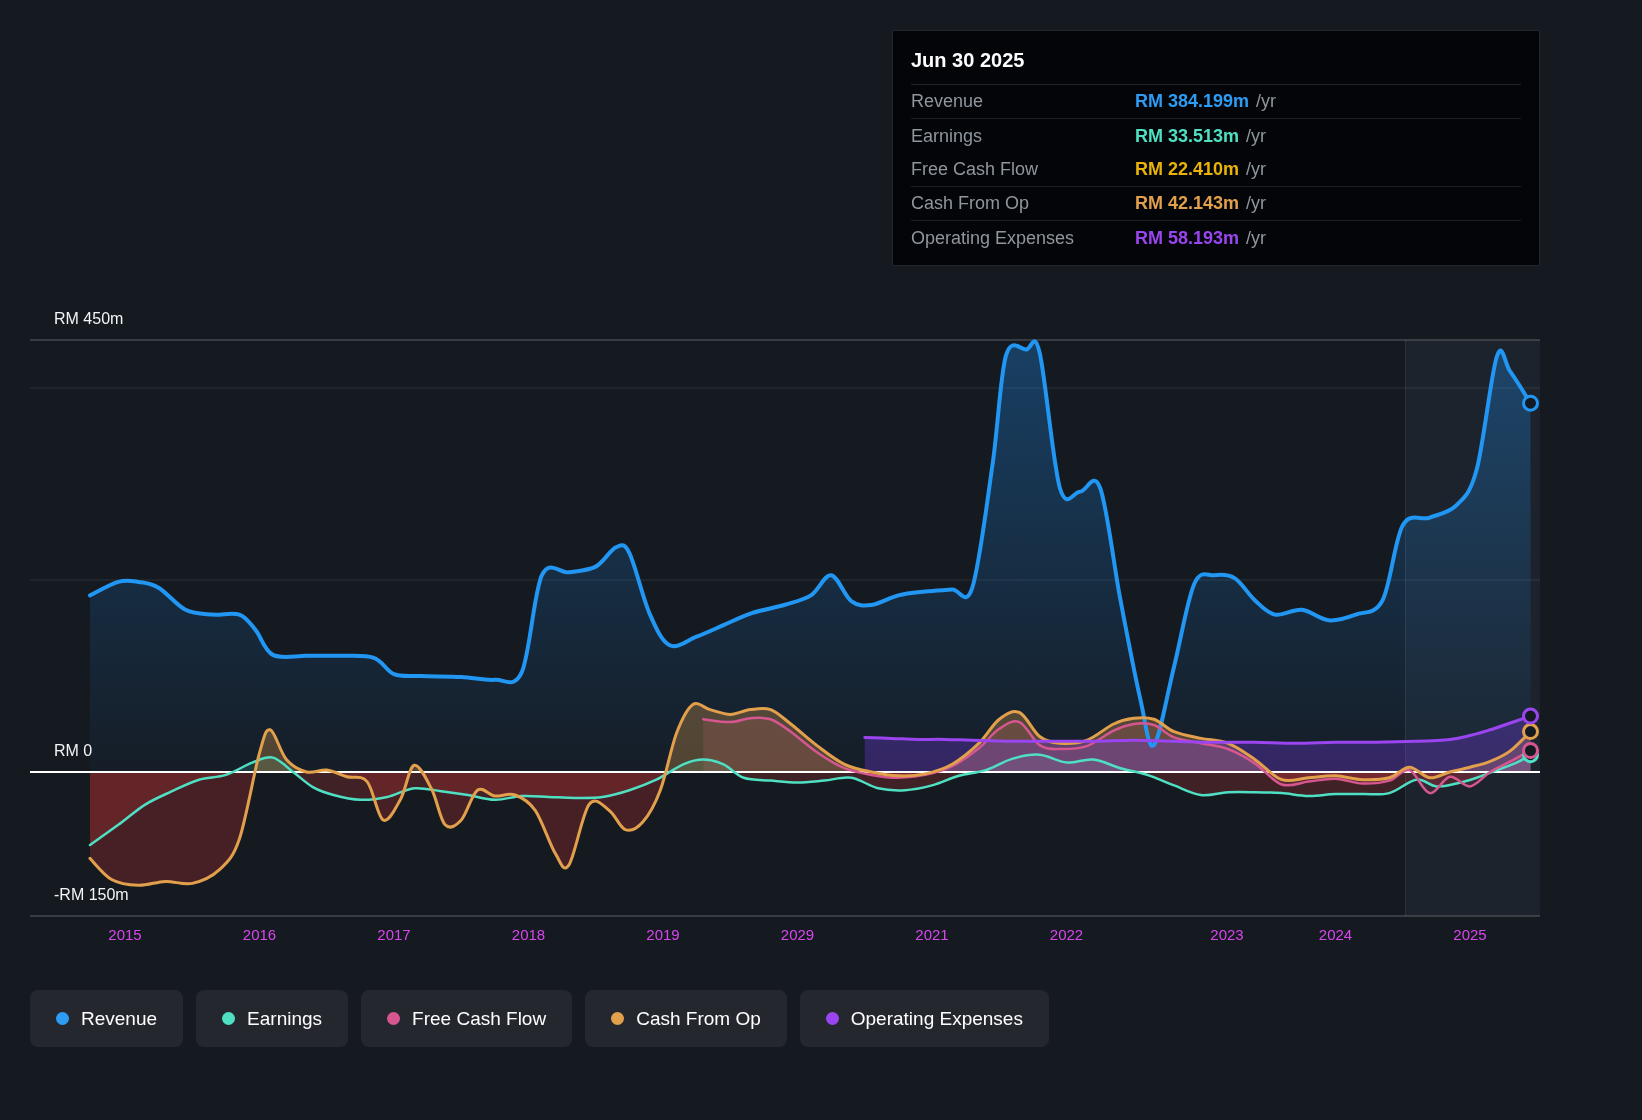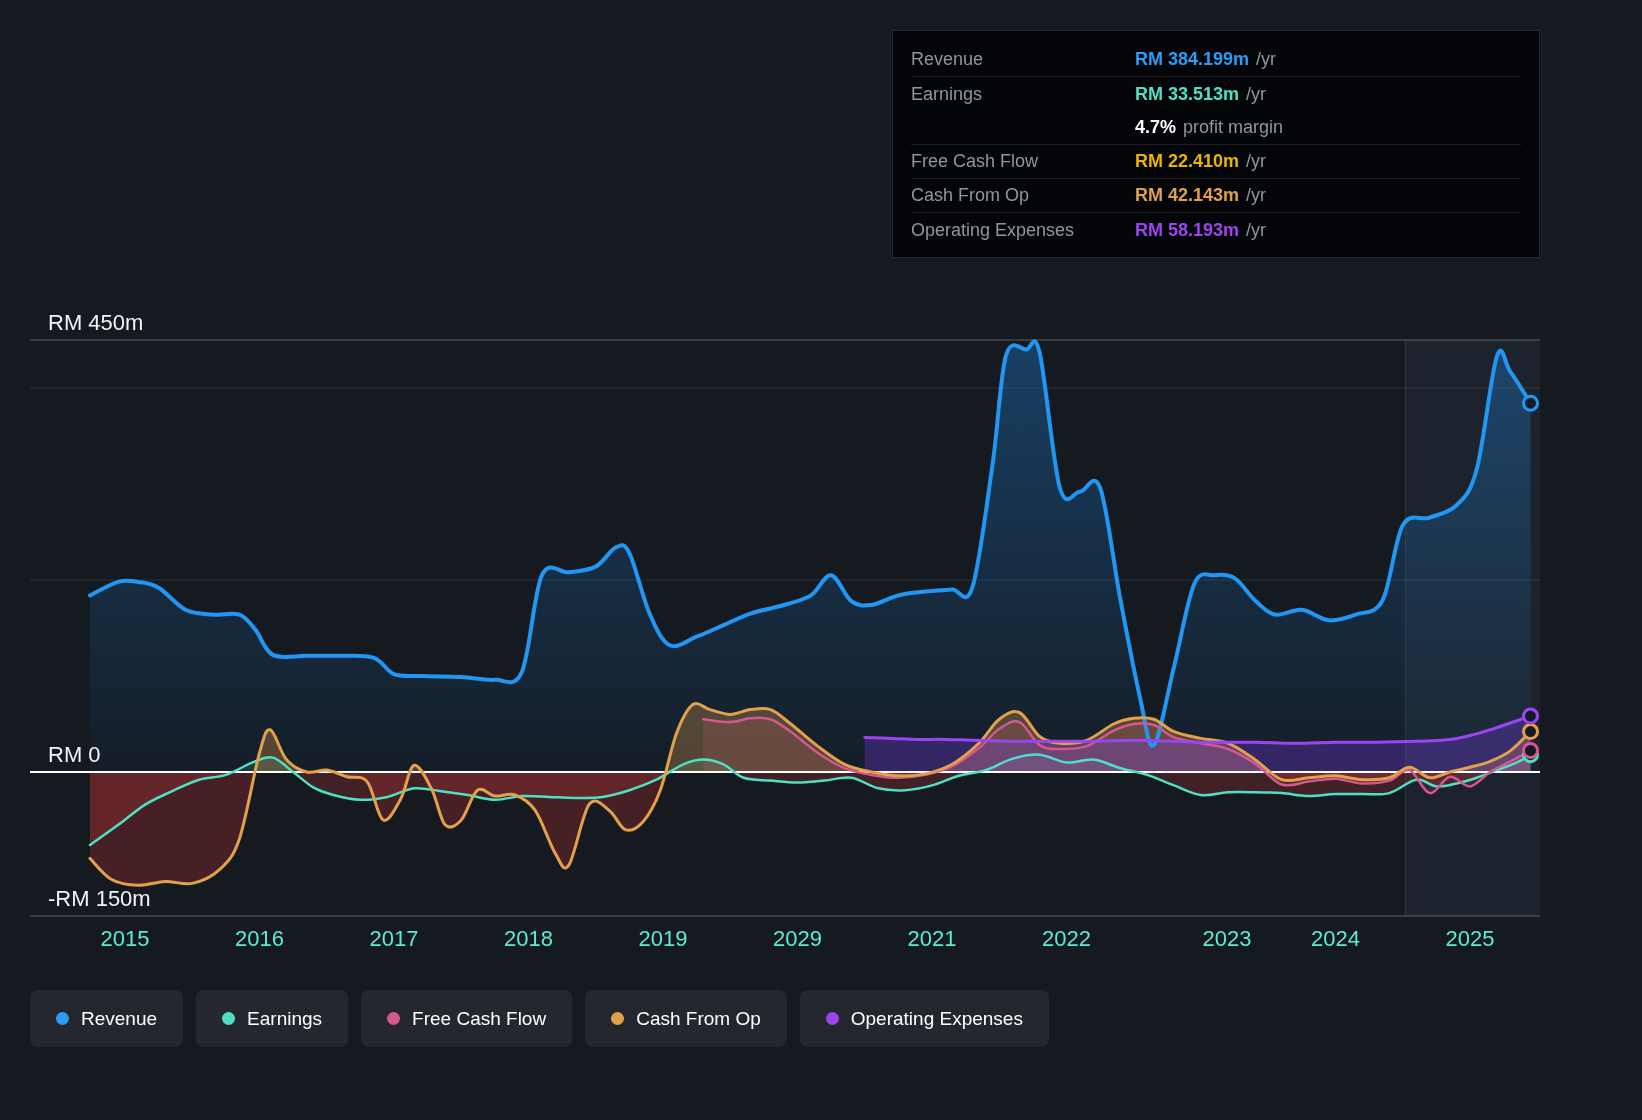--- a/index.html
+++ b/index.html
@@ -24,51 +24,47 @@
     border-bottom:1px solid rgba(255,255,255,0.12);
   }
   .t-row { display:flex; align-items:center; height:34px; font-size:18px; }
   .t-row.div { border-bottom:1px solid rgba(255,255,255,0.10); }
   .t-label { flex:0 0 224px; color:#8f969e; }
   .t-value { font-weight:bold; }
   .t-suffix { color:#8f969e; margin-left:7px; }
 
   .chart-wrap { position:absolute; left:0; top:320px; width:1642px; height:660px; }
   #chart-svg { position:absolute; left:0; top:0; display:block; }
-  .y-label { position:absolute; left:48px; font-size:22px; color:#f2f4f6; }
-  .x-tick { position:absolute; transform:translateX(-50%); top:606px; font-size:22px; color:#5eead4; }
+  .y-label { position:absolute; left:54px; font-size:16px; color:#f2f4f6; }
+  .x-tick { position:absolute; transform:translateX(-50%); top:606px; font-size:15px; color:#d946ef; }
 
   .legend { position:absolute; left:30px; top:990px; display:flex; gap:13px; z-index:5; }
   .legend-item {
     display:inline-flex; align-items:center; gap:12px;
     height:57px; padding:0 26px;
     background:#24272e; border-radius:8px;
     font-size:19px; color:#ffffff; cursor:pointer; white-space:nowrap;
   }
   .legend-dot { width:13px; height:13px; border-radius:50%; flex:0 0 auto; }
 </style>
 </head>
 <body>
 
 <div class="tooltip">
+  <div class="tooltip-title">Jun 30 2025</div>
   <div id="tooltip-rows">
       <div class="t-row div">
         <span class="t-label">Revenue</span>
         <span class="t-value" style="color: rgb(45, 156, 244);">RM 384.199m</span>
         <span class="t-suffix">/yr</span>
       </div>
       <div class="t-row">
         <span class="t-label">Earnings</span>
         <span class="t-value" style="color: rgb(79, 224, 196);">RM 33.513m</span>
         <span class="t-suffix">/yr</span>
-      </div>
-      <div class="t-row div">
-        <span class="t-label"></span>
-        <span class="t-value" style="color: rgb(255, 255, 255);">4.7%</span>
-        <span class="t-suffix">profit margin</span>
       </div>
       <div class="t-row div">
         <span class="t-label">Free Cash Flow</span>
         <span class="t-value" style="color: #eab308;">RM 22.410m</span>
         <span class="t-suffix">/yr</span>
       </div>
       <div class="t-row div">
         <span class="t-label">Cash From Op</span>
         <span class="t-value" style="color: rgb(226, 160, 76);">RM 42.143m</span>
         <span class="t-suffix">/yr</span>

